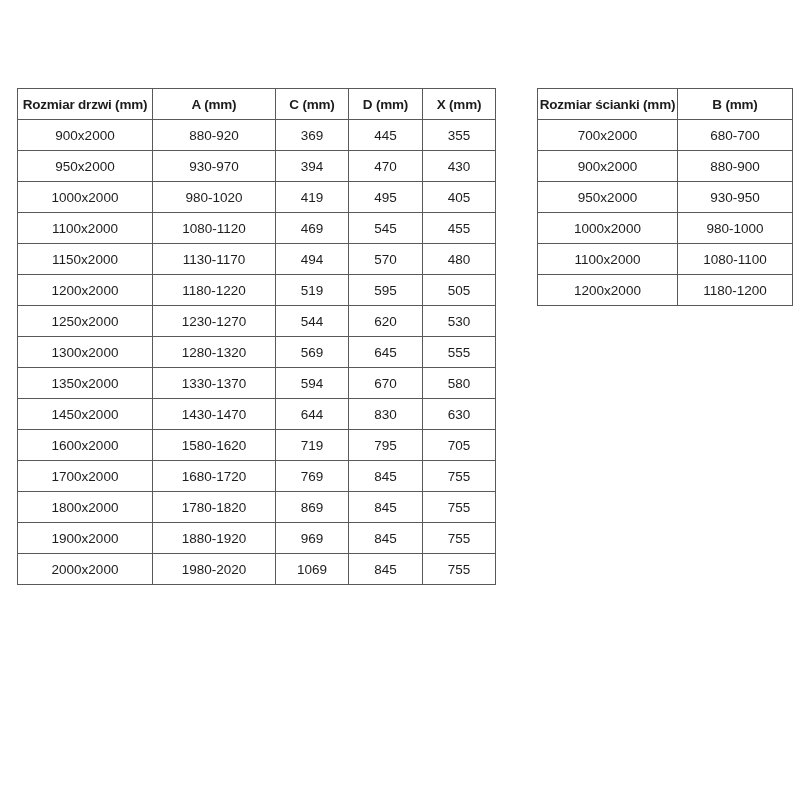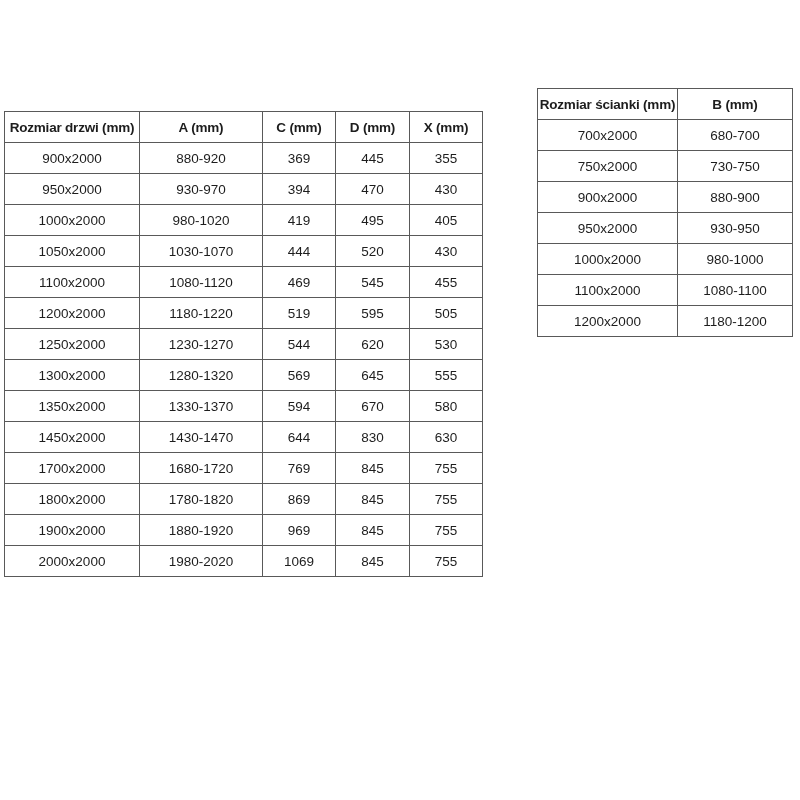--- a/index.html
+++ b/index.html
@@ -24,21 +24,21 @@
     height: 30px;
     font-size: 13.5px;
     color: #1d1d1d;
     white-space: nowrap;
     overflow: hidden;
   }
   table.spec-table th {
     font-weight: bold;
     letter-spacing: -0.2px;
   }
-  table.doors-table { left: 4px;   top: 88px; width: 478px; margin-top: 23px; }
+  table.doors-table { left: 17px;   top: 88px; width: 478px; }
   table.walls-table { left: 537px; top: 88px; width: 255px; }
 </style>
 </head>
 <body>
 
 <table class="spec-table doors-table">
   <colgroup>
     <col style="width:135px">
     <col style="width:123px">
     <col style="width:73px">
@@ -70,34 +70,34 @@
         <td>430</td>
       </tr>
       <tr>
         <td>1000x2000</td>
         <td>980-1020</td>
         <td>419</td>
         <td>495</td>
         <td>405</td>
       </tr>
       <tr>
-        <td>1050x2000</td>
-        <td>1030-1070</td>
-        <td>444</td>
-        <td>520</td>
-        <td>430</td>
-      </tr>
-      <tr>
         <td>1100x2000</td>
         <td>1080-1120</td>
         <td>469</td>
         <td>545</td>
         <td>455</td>
       </tr>
       <tr>
+        <td>1150x2000</td>
+        <td>1130-1170</td>
+        <td>494</td>
+        <td>570</td>
+        <td>480</td>
+      </tr>
+      <tr>
         <td>1200x2000</td>
         <td>1180-1220</td>
         <td>519</td>
         <td>595</td>
         <td>505</td>
       </tr>
       <tr>
         <td>1250x2000</td>
         <td>1230-1270</td>
         <td>544</td>
@@ -117,20 +117,27 @@
         <td>594</td>
         <td>670</td>
         <td>580</td>
       </tr>
       <tr>
         <td>1450x2000</td>
         <td>1430-1470</td>
         <td>644</td>
         <td>830</td>
         <td>630</td>
+      </tr>
+      <tr>
+        <td>1600x2000</td>
+        <td>1580-1620</td>
+        <td>719</td>
+        <td>795</td>
+        <td>705</td>
       </tr>
       <tr>
         <td>1700x2000</td>
         <td>1680-1720</td>
         <td>769</td>
         <td>845</td>
         <td>755</td>
       </tr>
       <tr>
         <td>1800x2000</td>
@@ -166,24 +173,20 @@
       <th>Rozmiar ścianki (mm)</th>
       <th>B (mm)</th>
     </tr>
   </thead>
   <tbody id="walls-tbody">
       <tr>
         <td>700x2000</td>
         <td>680-700</td>
       </tr>
       <tr>
-        <td>750x2000</td>
-        <td>730-750</td>
-      </tr>
-      <tr>
         <td>900x2000</td>
         <td>880-900</td>
       </tr>
       <tr>
         <td>950x2000</td>
         <td>930-950</td>
       </tr>
       <tr>
         <td>1000x2000</td>
         <td>980-1000</td>

